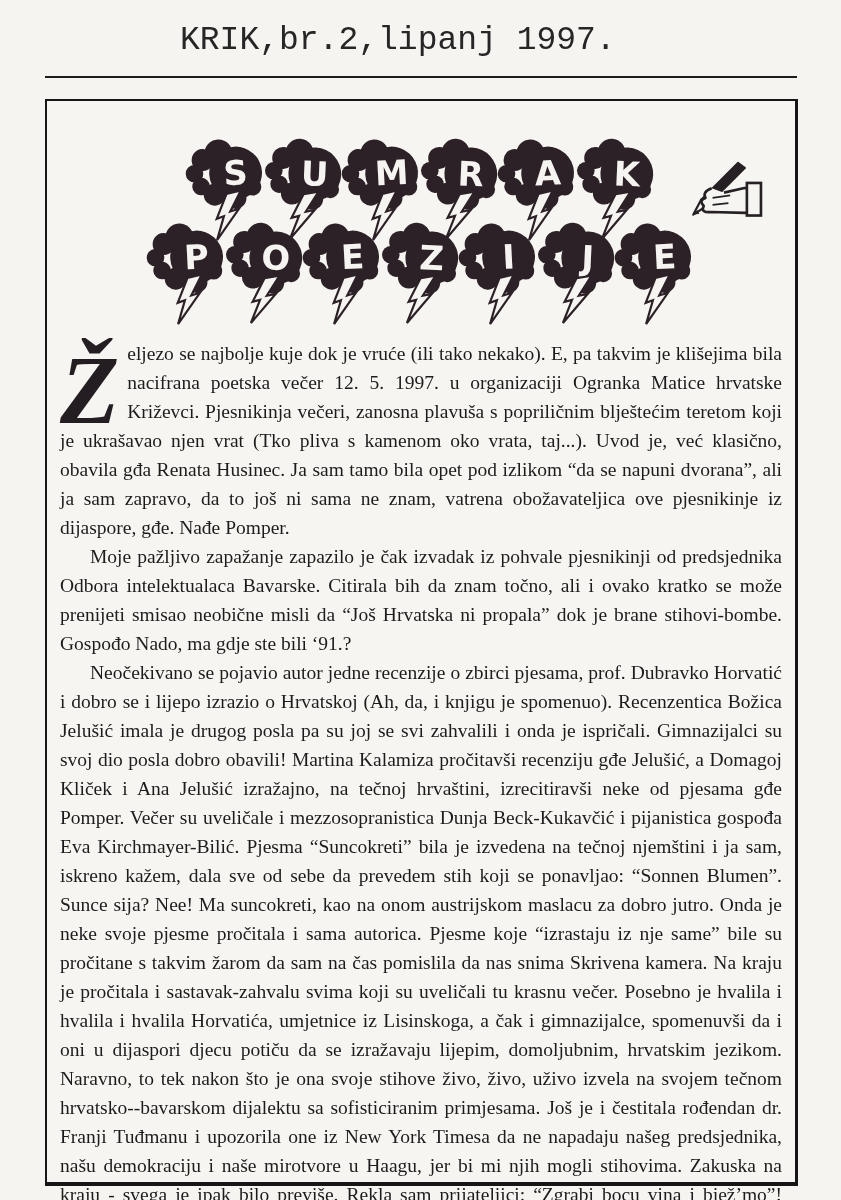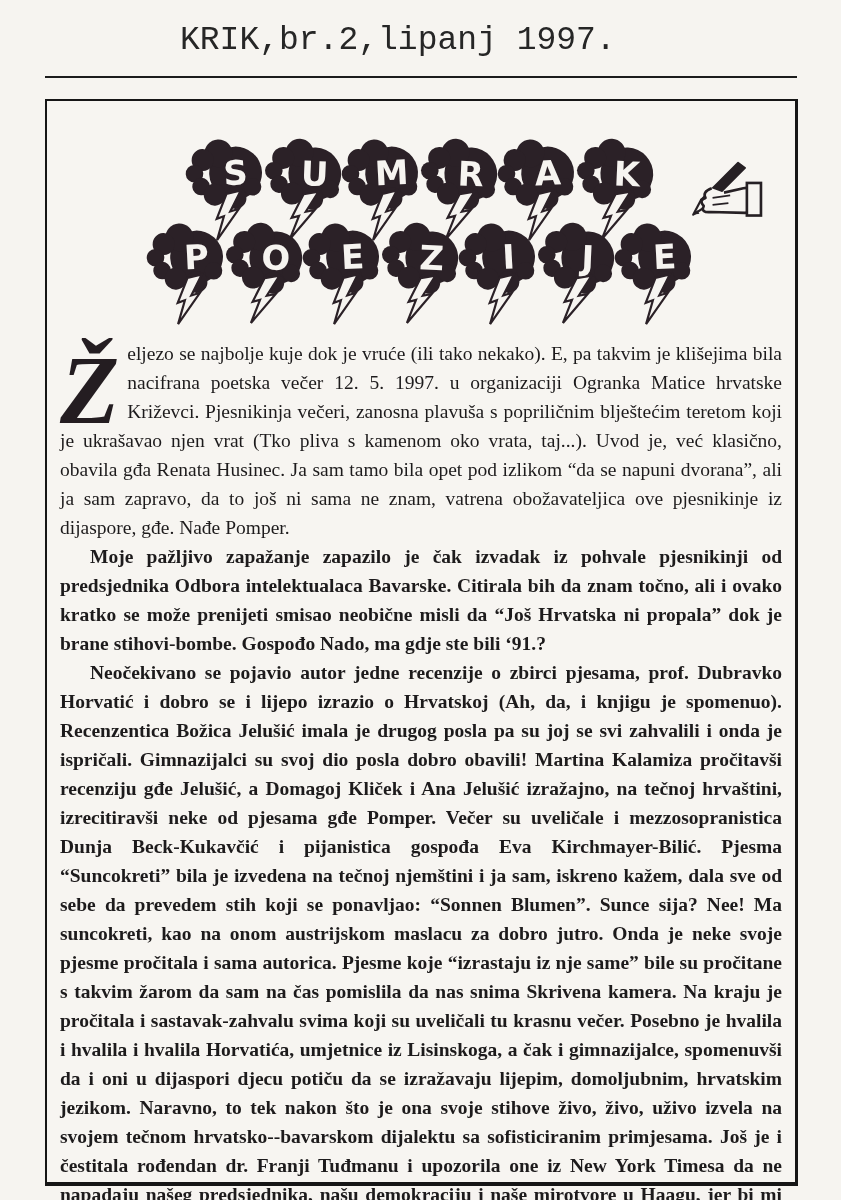--- a/index.html
+++ b/index.html
@@ -58,21 +58,21 @@
   .body-copy p{margin:0;}
   .dropcap{
     float:left;
     font-family:"Liberation Serif", serif;
     font-weight:bold;font-style:italic;
     font-size:97px;line-height:.74;
     padding-top:16px;
     margin:0 8px -12px 0;
     color:#241d21;
   }
-  .indent{text-indent:30px;font-weight:bold;}
+  .indent{text-indent:30px;}
   .svg-defs{position:absolute;width:0;height:0;}
 </style>
 </head>
 <body>
 
 <svg class="svg-defs" aria-hidden="true">
   <defs>
     <g id="cloudbolt">
       <circle cx="74" cy="58" r="36" fill="#2b2127"></circle>
       <circle cx="52" cy="30" r="19" fill="#2b2127"></circle>

